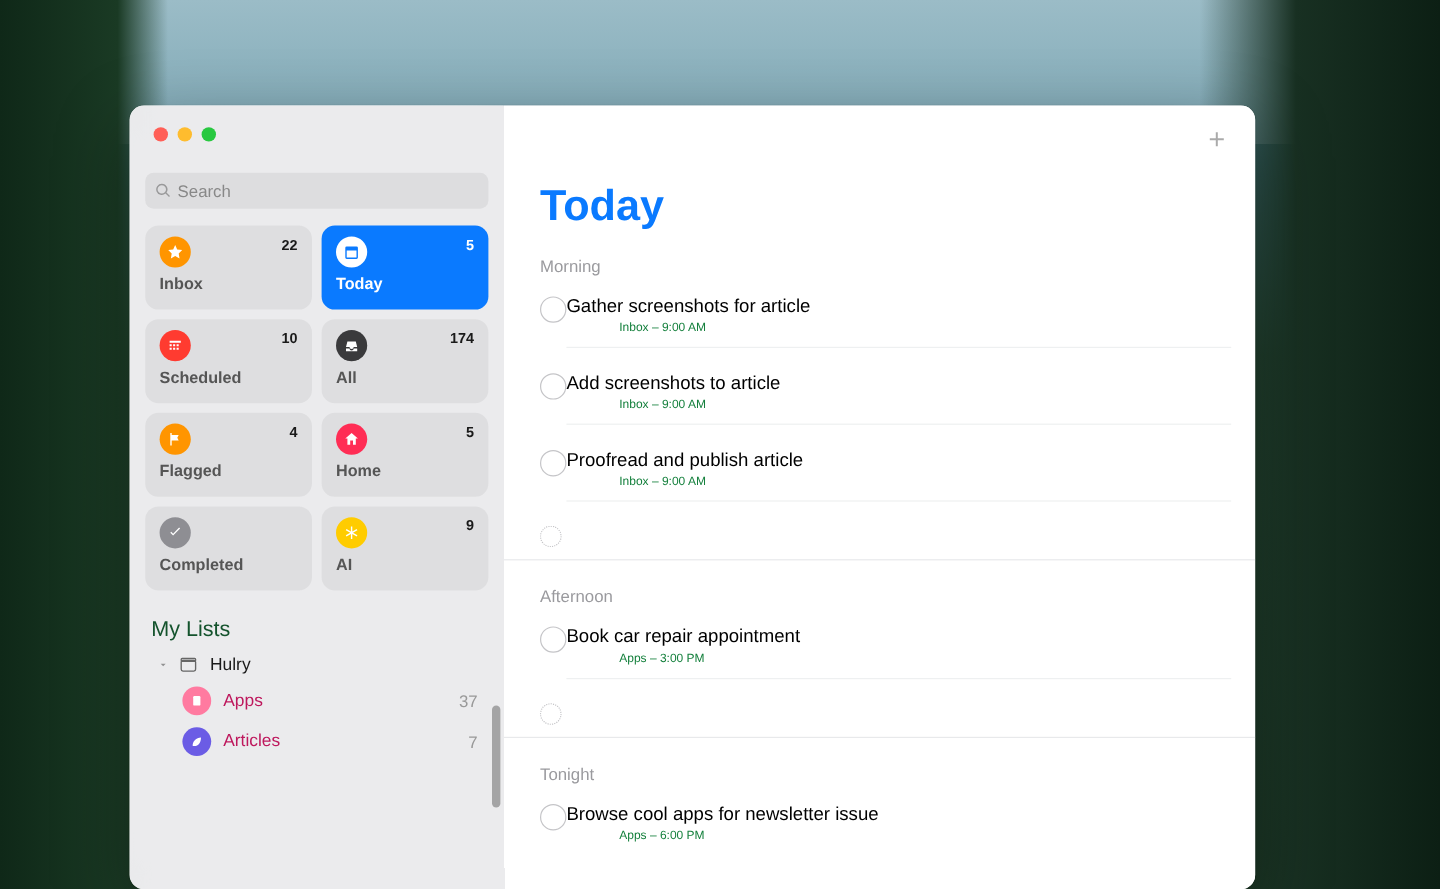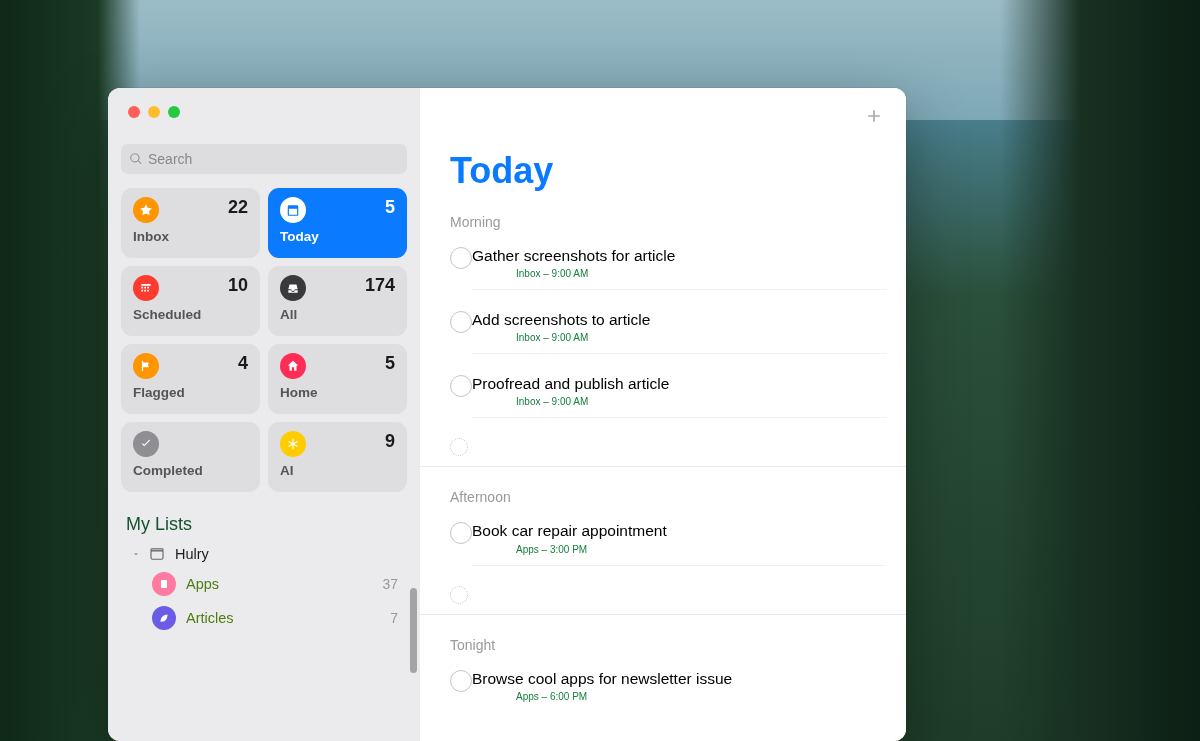--- a/index.html
+++ b/index.html
@@ -5,21 +5,21 @@
 * { margin: 0; padding: 0; box-sizing: border-box; font-family: -apple-system, BlinkMacSystemFont, "Segoe UI", Helvetica, Arial, sans-serif; }
 body { width: 1200px; height: 741px; overflow: hidden; background: linear-gradient(135deg, #4a7a8c 0%, #2d5a3a 40%, #3a5c2e 100%); position: relative; }
 .desktop-bg { position: absolute; inset: 0; background: linear-gradient(180deg, #6099a8 0%, #4a8090 15%, #2a4f3a 40%, #1e3d28 100%); }
 .trees-left { position:absolute; left:0; top:0; width:140px; height:100%; background: linear-gradient(90deg, #0f2818 0%, #1a3a24 70%, transparent 100%); }
 .trees-right { position:absolute; right:0; top:0; width:200px; height:100%; background: linear-gradient(270deg, #0c1f14 0%, #183022 60%, transparent 100%); }
 .sky { position:absolute; top:0; left:0; right:0; height:120px; background: linear-gradient(180deg, #9bbcc7 0%, #7ea8b5 100%); }
 .window {
   position: absolute;
   left: 108px;
   top: 88px;
-  width: 798px;
+  width: 938px;
   height: 653px;
   background: #fff;
   border-radius: 12px;
   overflow: hidden;
   box-shadow: 0 20px 60px rgba(0,0,0,0.35), 0 0 0 1px rgba(0,0,0,0.05);
   display: flex;
 }
 .sidebar {
   width: 312px;
   height: 100%;
@@ -45,40 +45,40 @@
 .card {
   background: rgba(0,0,0,0.055);
   border-radius: 11px;
   padding: 9px 12px 8px 12px;
   height: 70px;
   position:relative;
   cursor:pointer;
 }
 .card.selected { background:#0a7aff; }
 .card .row1 { display:flex; justify-content:space-between; align-items:flex-start;}
-.card .count { font-size:18px; font-weight:700; color:#1a1a1a; }
+.card .count { font-size:12px; font-weight:700; color:#1a1a1a; }
 .card.selected .count { color:#fff; }
 .card .label { font-size:13.5px; font-weight:600; color:#555; margin-top:6px; }
 .card.selected .label { color:#fff; } 
 .icon-circle { width:26px; height:26px; border-radius:50%; display:flex; align-items:center; justify-content:center; }
 .ic-inbox{background:#ff9500;} .ic-today{background:#fff;} .ic-scheduled{background:#ff3b30;}
 .ic-all{background:#3a3a3c;} .ic-flagged{background:#ff9500;} .ic-home{background:#ff2d55;}
 .ic-completed{background:#8e8e93;} .ic-ai{background:#ffcc00;}
 .card.selected .ic-today{background:#fff;}
 .card.selected .ic-today svg path{fill:#0a7aff;}
 .mylists-header { font-size:18px; font-weight:400; color:#14532d; padding:12px 18px 6px 18px; }
 .folder-row { display:flex; align-items:center; padding:4px 23px; gap:6px; cursor:pointer;}
 .folder-row .chev{opacity:0.6;}
 .folder-row .folder-name{font-size:14.5px; color:#1a1a1a; margin-left:2px;}
 .list-items{padding-left:36px;}
 .list-item{display:flex;align-items:center;justify-content:space-between;padding:5px 22px 5px 8px;cursor:pointer;}
 .list-item .li-left{display:flex;align-items:center;gap:10px;}
 .list-item .li-icon{width:24px;height:24px;border-radius:50%;display:flex;align-items:center;justify-content:center;}
 .li-apps{background:#ff7aa0;} .li-articles{background:#6b5ce5;}
-.list-item .li-label{font-size:14.5px;color:#4d7c0f;}
+.list-item .li-label{font-size:14.5px;color:#be185d;}
 .list-item .li-count{font-size:14px;color:#999;}
 .sidebar-scrollbar{position:absolute;right:3px;top:500px;width:7px;height:85px;background:rgba(0,0,0,0.3);border-radius:4px;}
 .main { flex:1; background:#fff; display:flex; flex-direction:column; position:relative;}
 .main-header{display:flex;justify-content:flex-end;padding:14px 18px 0 0;}
 .plus-btn{width:28px;height:28px;display:flex;align-items:center;justify-content:center;color:#999;cursor:pointer;border-radius:6px;}
 .title{font-size:36px;font-weight:700;color:#0a7aff;padding:20px 0 0 30px;}
 .section-label{font-size:14px;font-weight:500;color:#9a9a9e;padding:22px 0 6px 30px;}
 .task-list{padding:0 0 0 30px;}
 .task{display:flex;align-items:flex-start;padding:10px 20px 10px 0;cursor:pointer;}
 .task-check{width:22px;height:22px;border:1.5px solid #c5c5c8;border-radius:50%;flex-shrink:0;margin-top:1px;}

